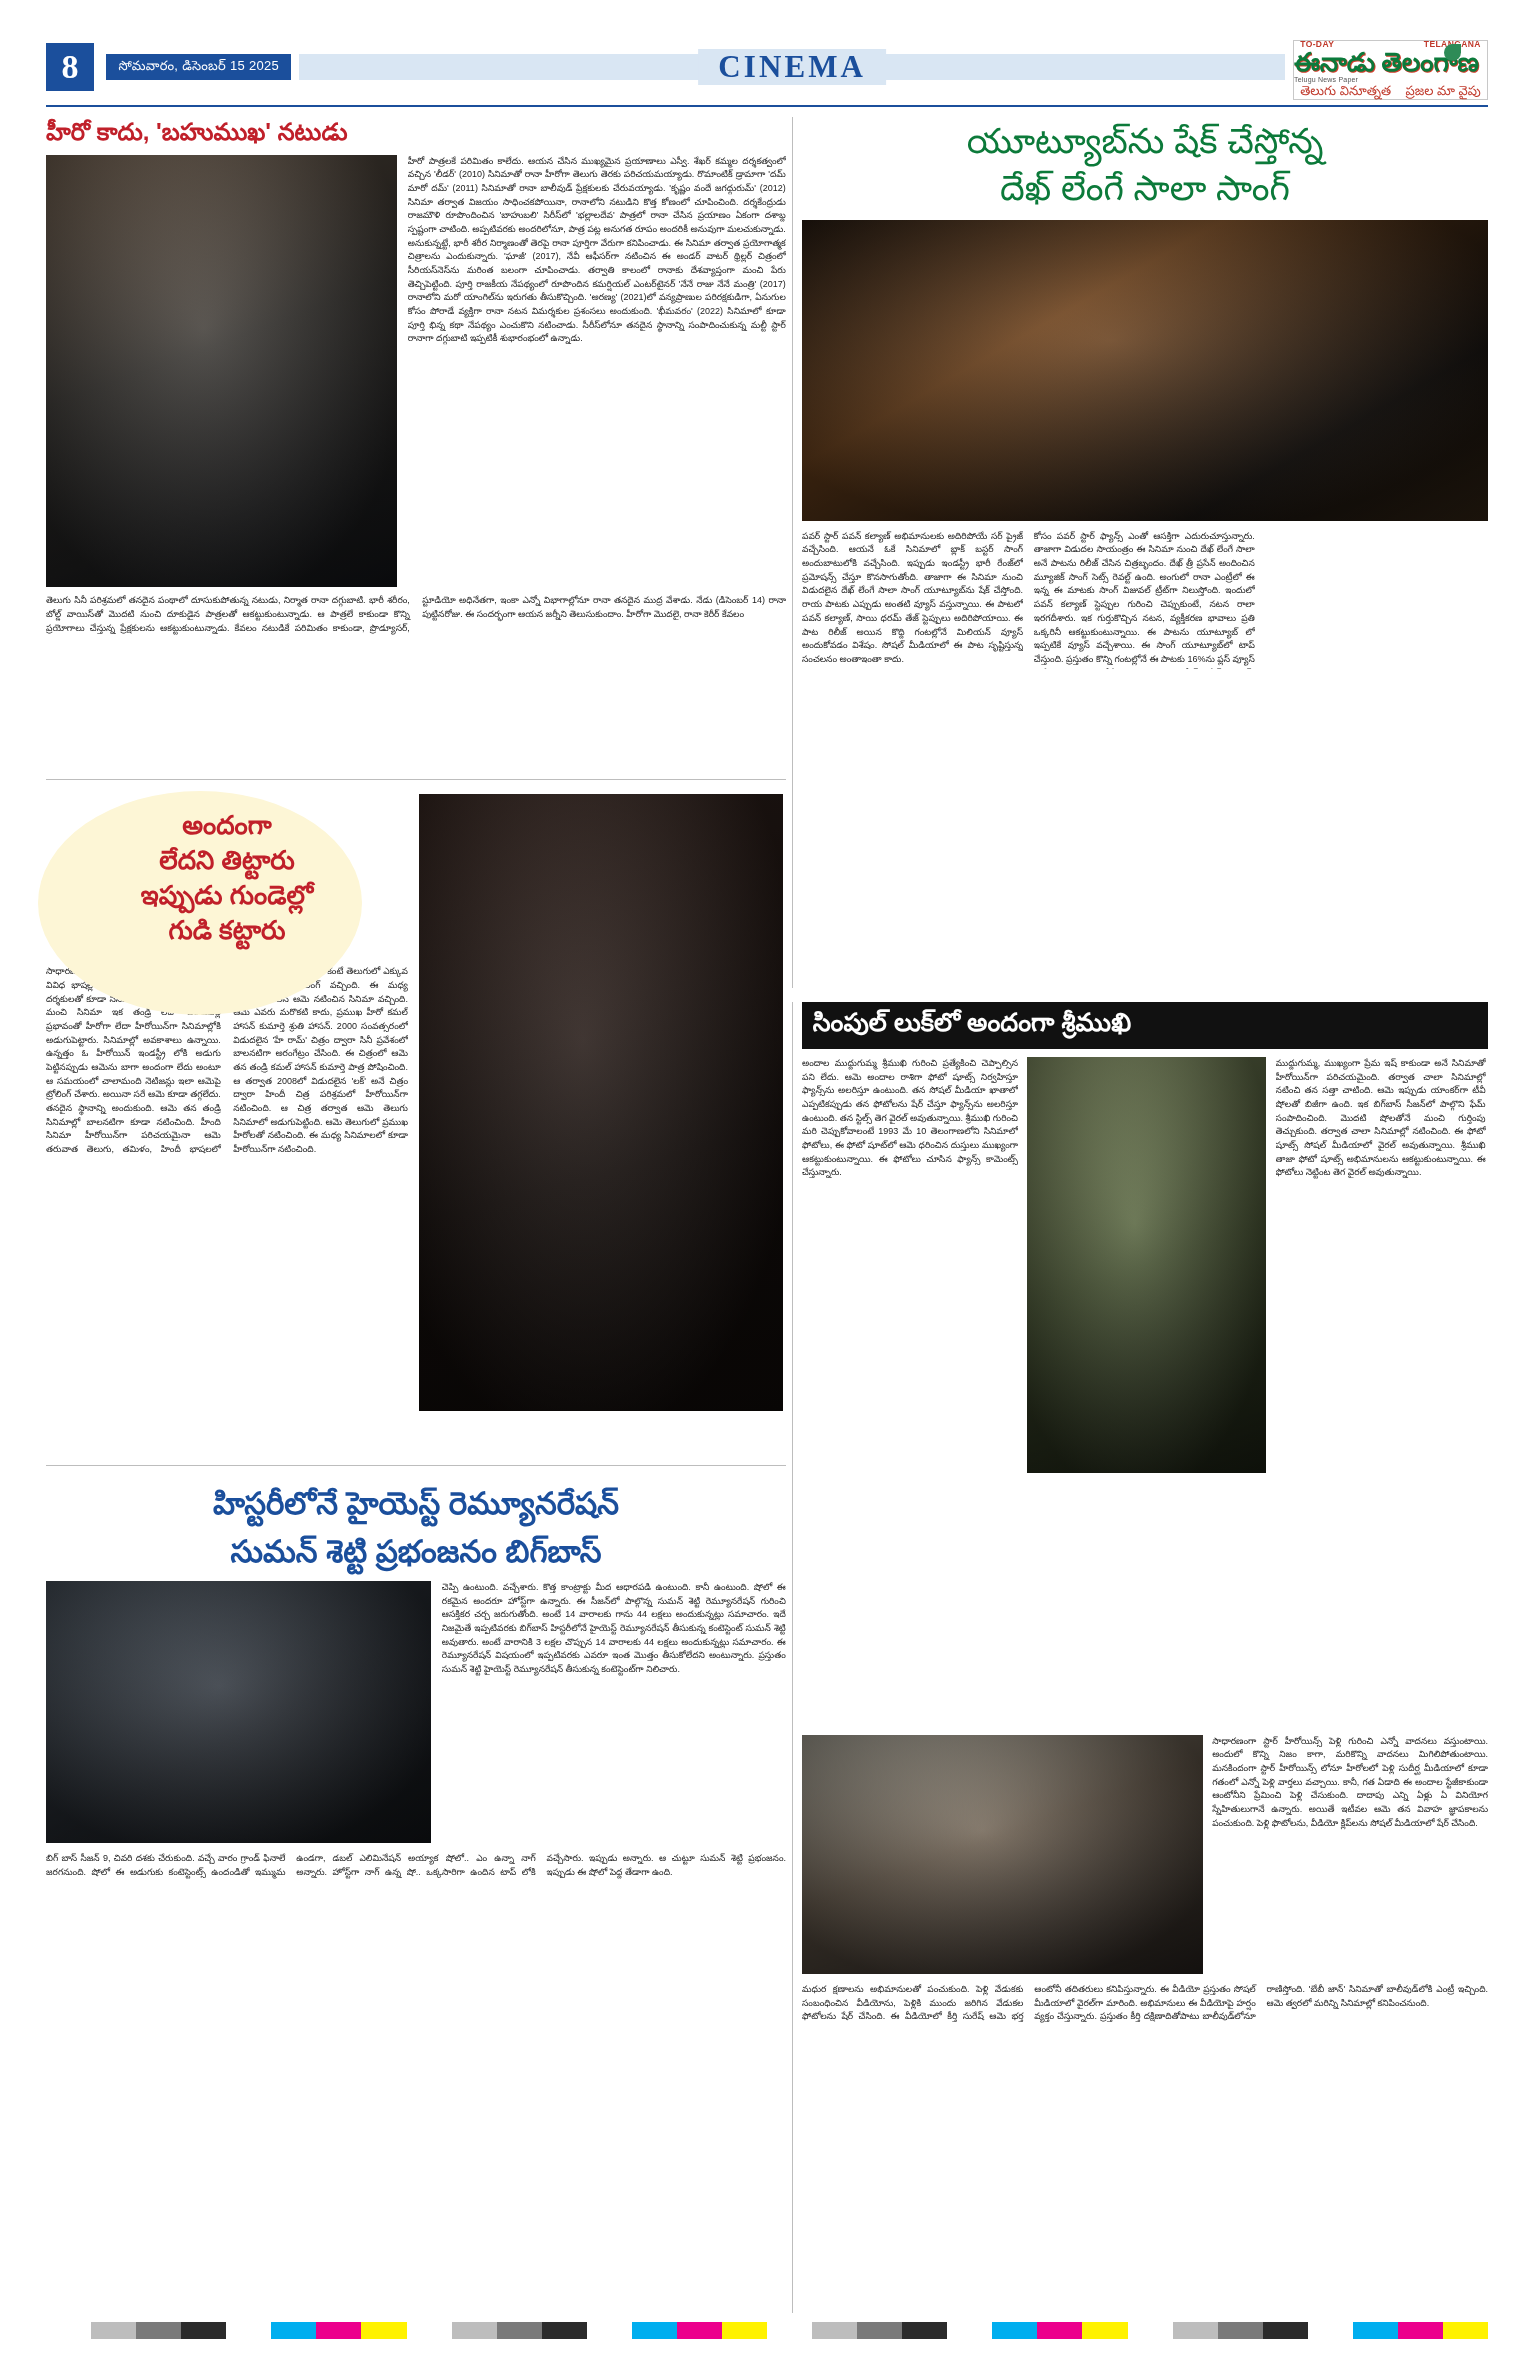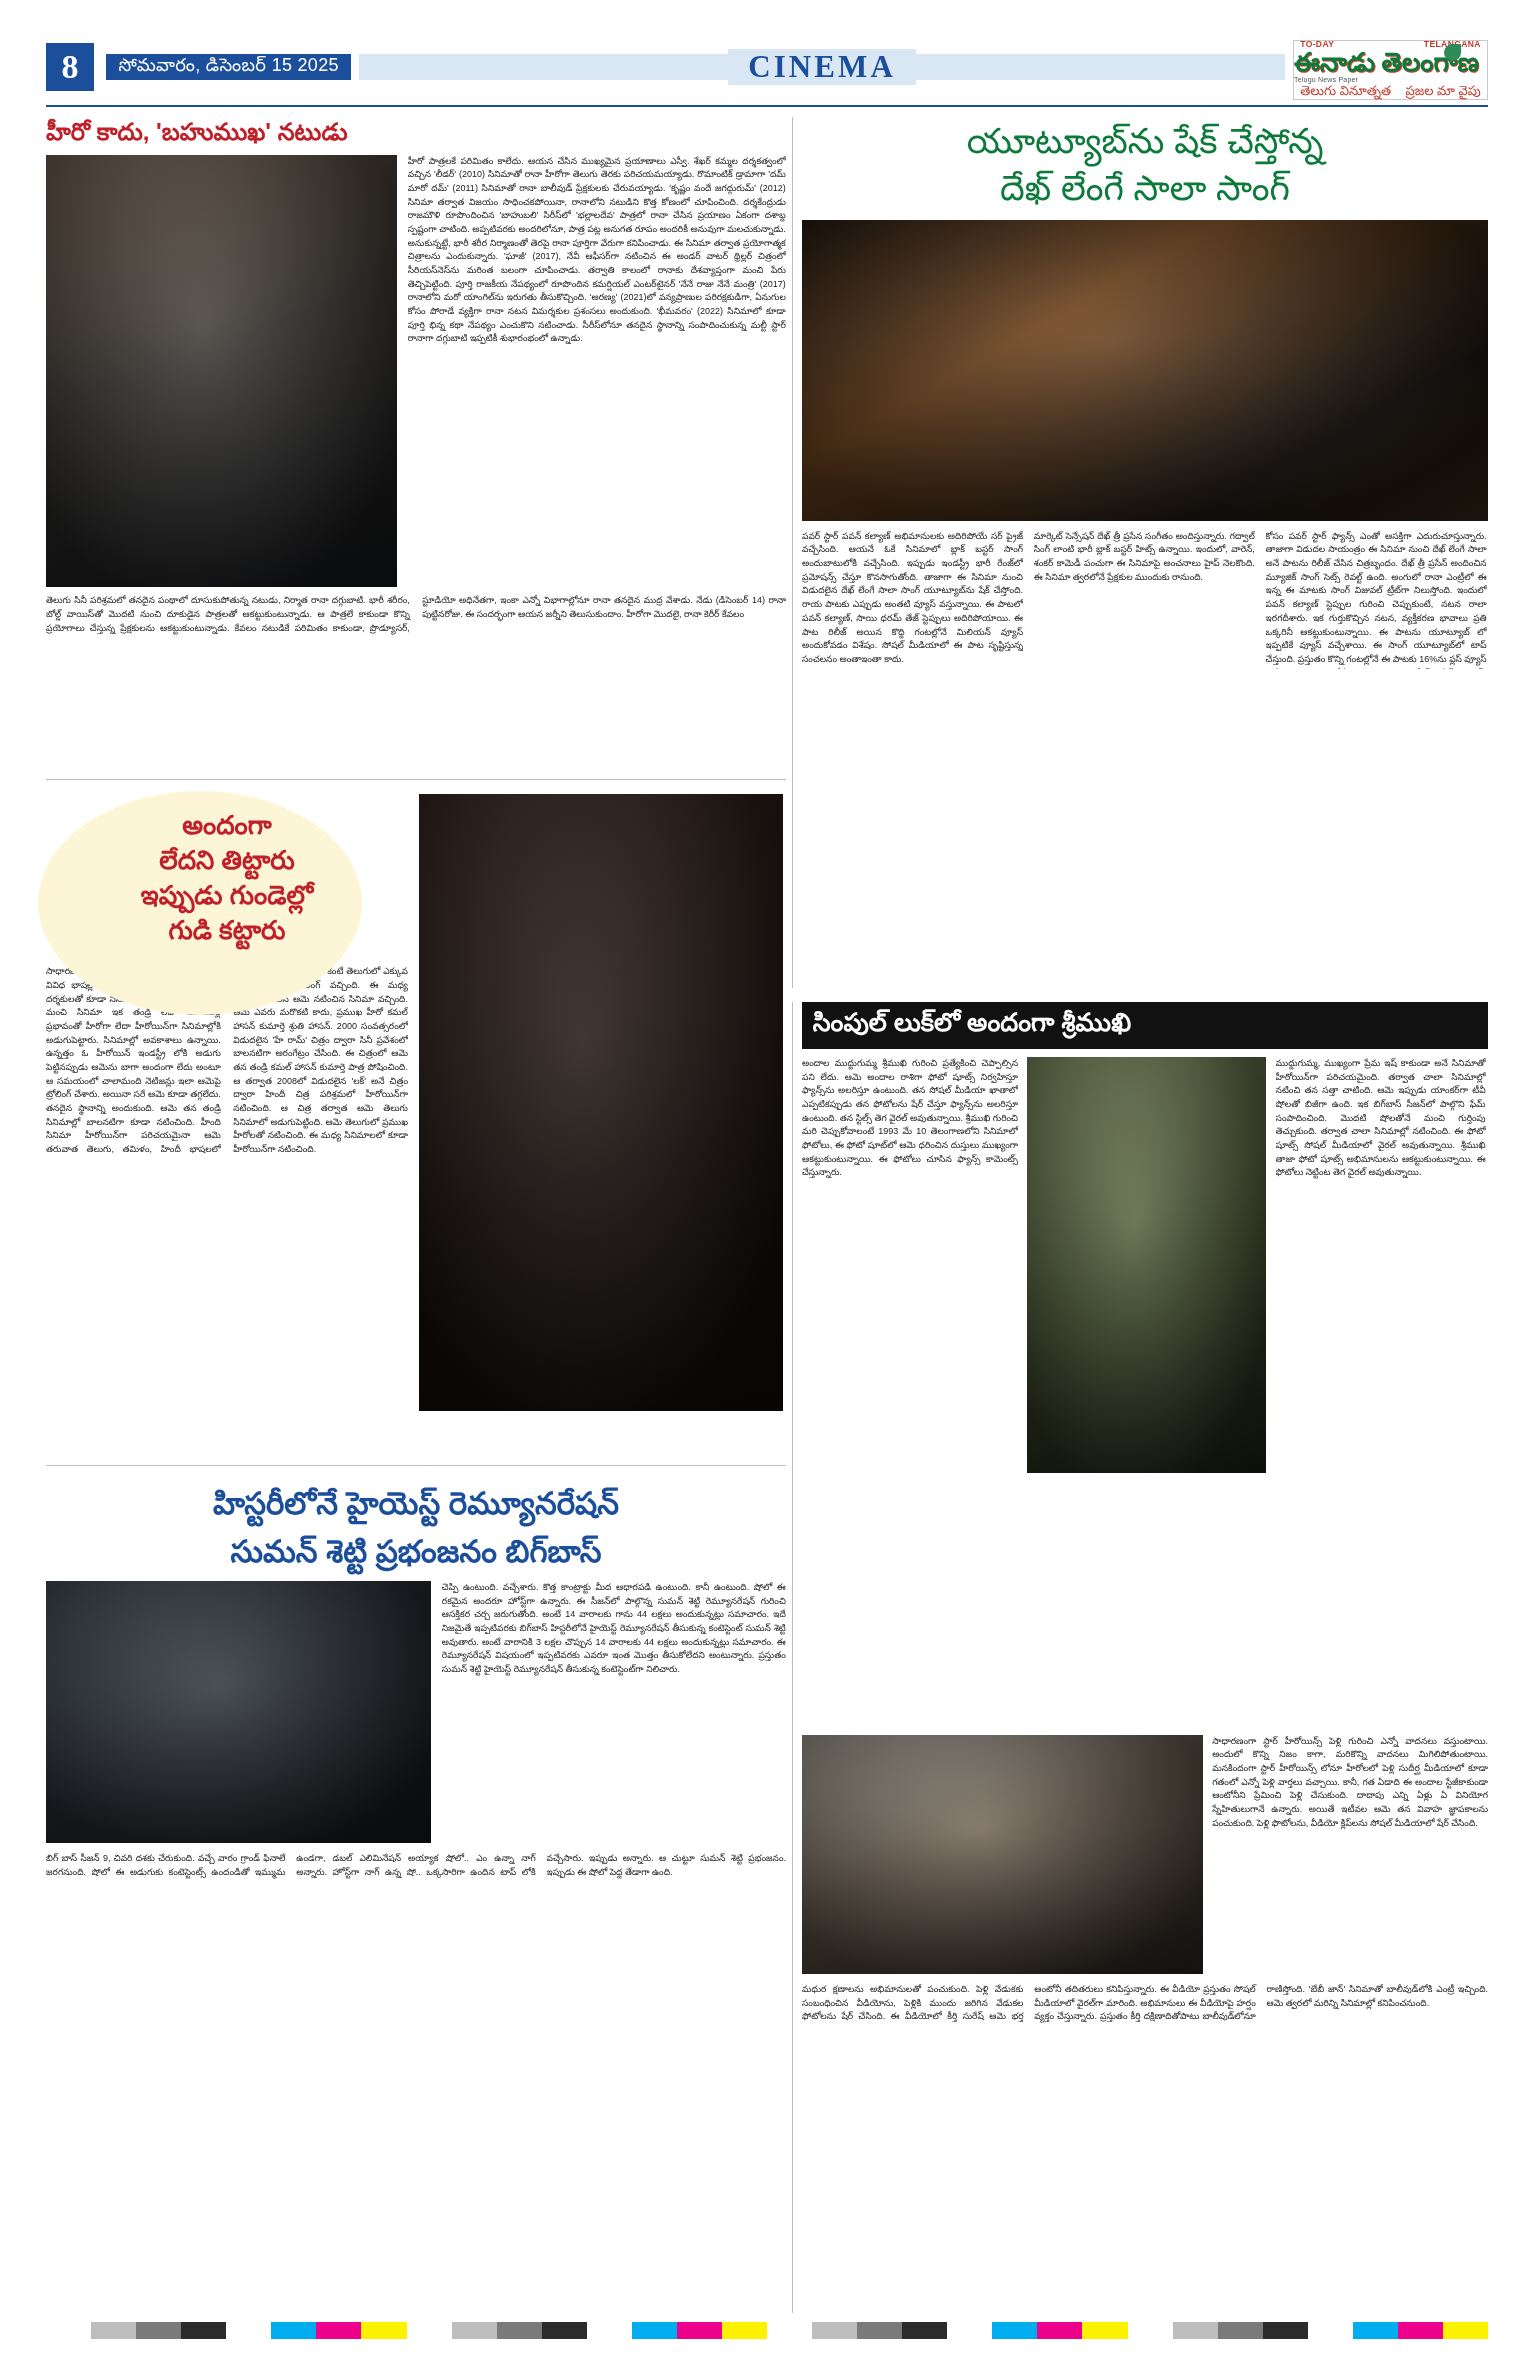--- a/index.html
+++ b/index.html
@@ -35,21 +35,21 @@
     margin-top:3.1px;
   }
   .date-bar{
     margin-left:12.3px;
     margin-top:14px;
     height:26px;
     background:#1b4f9c;
     color:#ffffff;
     display:flex; align-items:center;
     padding:0 12.3px;
-    font-size:18px;
+    font-size:13px;
     letter-spacing:0.3px;
     white-space:nowrap;
   }
   .section-strip{
     flex:1;
     margin-left:7.7px; margin-top:14px;
     height:26px;
     background:#d9e6f3;
     position:relative;
   }
@@ -209,21 +209,20 @@
   </div>
 
   <div class="col" style="left:802px; top:117px; width:686px;">
     <h2 class="head-green" style="margin-top:3.1px;">యూట్యూబ్‌ను షేక్ చేస్తోన్న</h2>
     <h2 class="head-green" style="margin-top:-6.2px;">దేఖ్ లేంగే సాలా సాంగ్</h2>
     <div class="photo grad2" style="width:686px;height:301px;margin-top:4.6px;">
       <div class="vig"></div>
     </div>
     <div style="display:flex;gap:10.8px;margin-top:9.3px;">
       <div class="body-text" style="width:221px;height:139px;overflow:hidden;">పవర్ స్టార్ పవన్ కల్యాణ్ అభిమానులకు అదిరిపోయే సర్ ప్రైజ్ వచ్చేసింది. ఆయనే ఓకే సినిమాలో బ్లాక్ బస్టర్ సాంగ్ అందుబాటులోకి వచ్చేసింది. ఇప్పుడు ఇండస్ట్రీ భారీ రేంజ్‌లో ప్రమోషన్స్ చేస్తూ కొనసాగుతోంది. తాజాగా ఈ సినిమా నుంచి విడుదలైన దేఖ్ లేంగే సాలా సాంగ్ యూట్యూబ్‌ను షేక్ చేస్తోంది. రాయ పాటకు ఎప్పుడు అంతటి వ్యూస్ వస్తున్నాయి. ఈ పాటలో పవన్ కల్యాణ్, సాయి ధరమ్ తేజ్ స్టెప్పులు అదిరిపోయాయి. ఈ పాట రిలీజ్ అయిన కొద్ది గంటల్లోనే మిలియన్ వ్యూస్ అందుకోవడం విశేషం. సోషల్ మీడియాలో ఈ పాట సృష్టిస్తున్న సంచలనం అంతాఇంతా కాదు.</div>
-      <div class="body-text" style="width:221px;height:139px;overflow:hidden;">మార్కెట్ సెన్సేషన్ దేఖ్ త్రీ ప్రసేన సంగీతం అందిస్తున్నారు. గద్వాల్ సింగ్ లాంటి భారీ బ్లాక్ బస్టర్ హిట్స్ ఉన్నాయి. ఇందులో, వారెన్, శంకర్ కామెడీ పంచుగా ఈ సినిమాపై అంచనాలు హైప్ నెలకొంది. ఈ సినిమా త్వరలోనే ప్రేక్షకుల ముందుకు రానుంది.</div>
       <div class="body-text" style="width:221px;height:139px;overflow:hidden;">కోసం పవర్ స్టార్ ఫ్యాన్స్ ఎంతో ఆసక్తిగా ఎదురుచూస్తున్నారు. తాజాగా విడుదల సాయంత్రం ఈ సినిమా నుంచి దేఖ్ లేంగే సాలా అనే పాటను రిలీజ్ చేసిన చిత్రబృందం. దేఖ్ త్రీ ప్రసేన్ అందించిన మ్యూజిక్ సాంగ్ సెట్స్ రెవల్ట్ ఉంది. అంగులో రానా ఎంట్రీలో ఈ ఇన్న ఈ మాటకు సాంగ్ విజువల్ ట్రీట్‌గా నిలుస్తోంది. ఇందులో పవన్ కల్యాణ్ స్టెప్పుల గురించి చెప్పుకుంటే, నటన రాలా ఇరగదీశారు. ఇక గుర్తుకొచ్చిన నటన, వ్యక్తీకరణ భావాలు ప్రతి ఒక్కరినీ ఆకట్టుకుంటున్నాయి. ఈ పాటను యూట్యూబ్ లో ఇప్పటికే వ్యూస్ వచ్చేశాయి. ఈ సాంగ్ యూట్యూబ్‌లో టాప్ చేస్తుంది. ప్రస్తుతం కొన్ని గంటల్లోనే ఈ పాటకు 16%ను ప్లస్ వ్యూస్ వచ్చేశాయి. త్వరలోనే ఈ సినిమా రిలీజ్ డేట్ అనౌన్స్ చేయనున్నారు.</div>
     </div>
   </div>
 
   <div class="sep-line" style="left:46px;top:779px;width:740px;height:0.8px;"></div>
   <div class="sep-line" style="left:792px;top:117px;width:0.8px;height:871px;"></div>
 
   <div class="col" style="left:46px; top:794px; width:740px;">
     <div style="display:flex;gap:10.8px;">
       <div style="width:362px;position:relative;">

